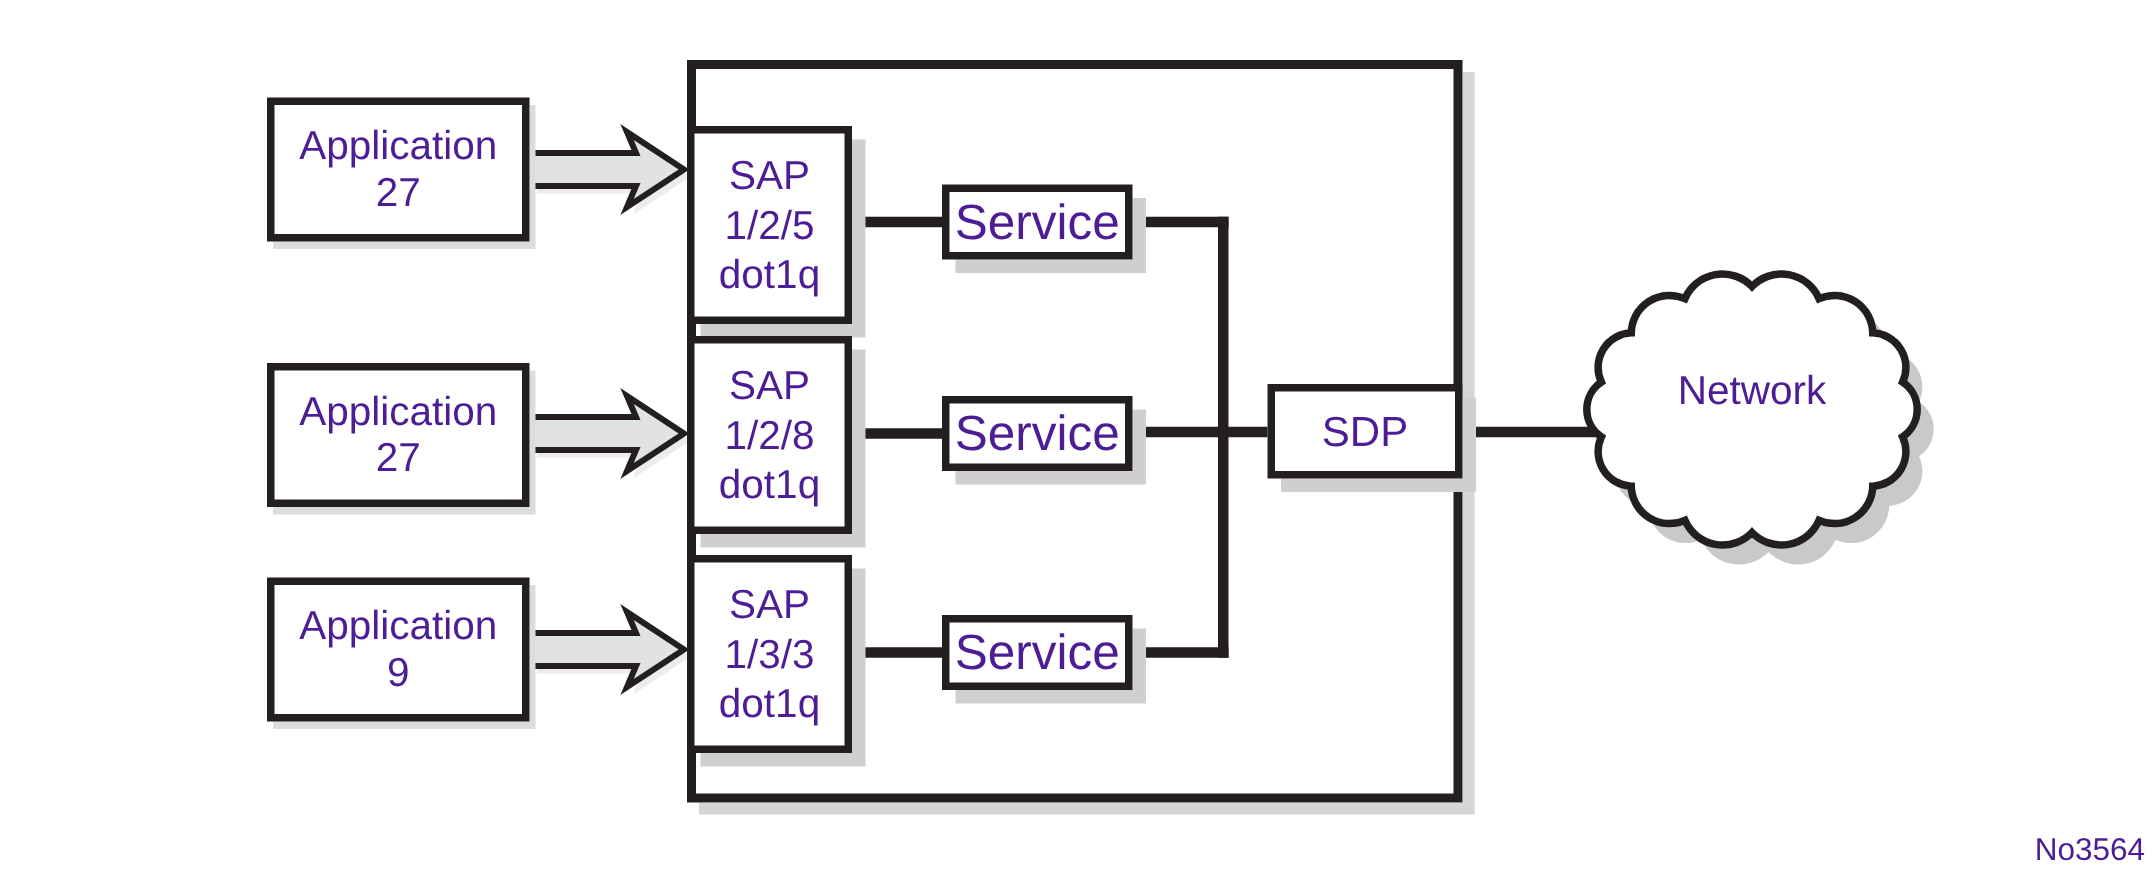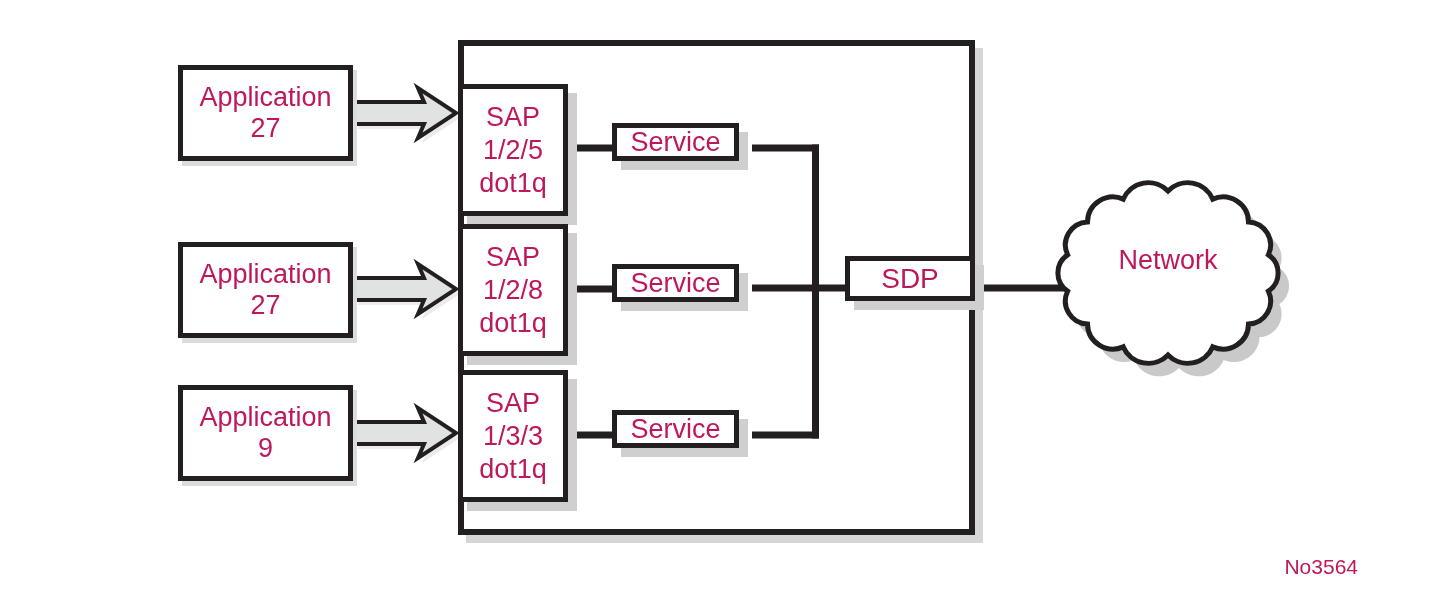--- a/index.html
+++ b/index.html
@@ -1,43 +1,43 @@
 <!DOCTYPE html>
 <html><head>
 <meta charset="utf-8">
 <style>
   html,body{margin:0;padding:0;background:#ffffff;}
   .canvas{
     position:relative;width:1435px;height:592px;background:#ffffff;overflow:hidden;
-    font-family:"Liberation Sans","DejaVu Sans",sans-serif;color:#be185d;
+    font-family:"Liberation Sans","DejaVu Sans",sans-serif;color:#4c1d95;
   }
   .svg-layer{position:absolute;left:0;top:0;width:1435px;height:592px;z-index:2;}
   .container-box{
     position:absolute;left:458px;top:40px;width:517px;height:495px;
     border:6px solid #231f20;box-sizing:border-box;background:transparent;
     box-shadow:8px 8px 0 #d6d6d6;z-index:1;
   }
   .box{
     position:absolute;background:#ffffff;border:5px solid #231f20;box-sizing:border-box;
     display:flex;flex-direction:column;align-items:center;justify-content:center;
     text-align:center;z-index:3;
   }
   .app-box{left:178px;width:175px;height:96px;font-size:27px;line-height:31px;box-shadow:4px 5px 0 #dcdcdc;}
   .app-1{top:65px;} .app-2{top:242px;} .app-3{top:385px;}
   .sap-box{left:458px;width:110px;height:132px;font-size:27px;line-height:33px;box-shadow:9px 9px 0 #cfcfcf;}
   .sap-1{top:84px;} .sap-2{top:224px;} .sap-3{top:370px;}
-  .service-box{left:612px;width:127px;height:38px;font-size:27px;box-shadow:9px 9px 0 #cfcfcf;}
+  .service-box{left:628px;width:127px;height:50px;font-size:33px;box-shadow:9px 9px 0 #cfcfcf;}
   .service-1{top:123px;} .service-2{top:264px;} .service-3{top:410px;}
-  .sdp-box{left:845px;top:256px;width:130px;height:45px;font-size:28px;box-shadow:9px 9px 0 #cfcfcf;}
+  .sdp-box{left:845px;top:256px;width:130px;height:63px;font-size:28px;box-shadow:9px 9px 0 #cfcfcf;}
   .cloud-label{
     position:absolute;left:1068px;top:244px;width:200px;z-index:3;
     text-align:center;font-size:27px;line-height:33px;
   }
   .figure-number{
-    position:absolute;left:1228px;top:555px;width:130px;z-index:3;
+    position:absolute;left:1300px;top:555px;width:130px;z-index:3;
     text-align:right;font-size:21px;
   }
 </style>
 </head>
 <body>
 
 <div class="canvas">
 
   <div class="container-box"></div>
 

